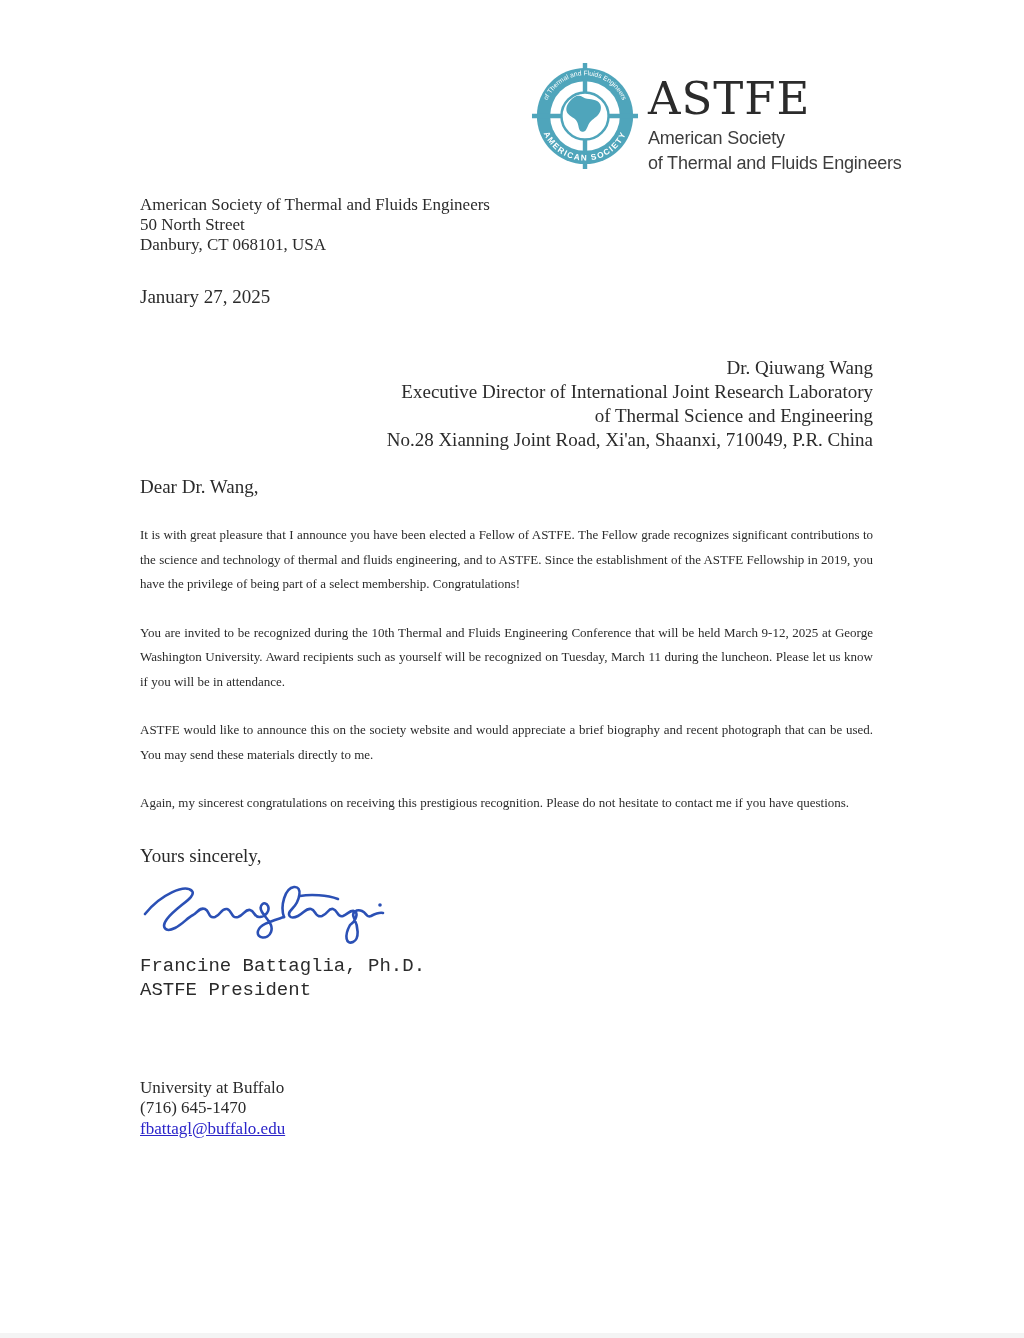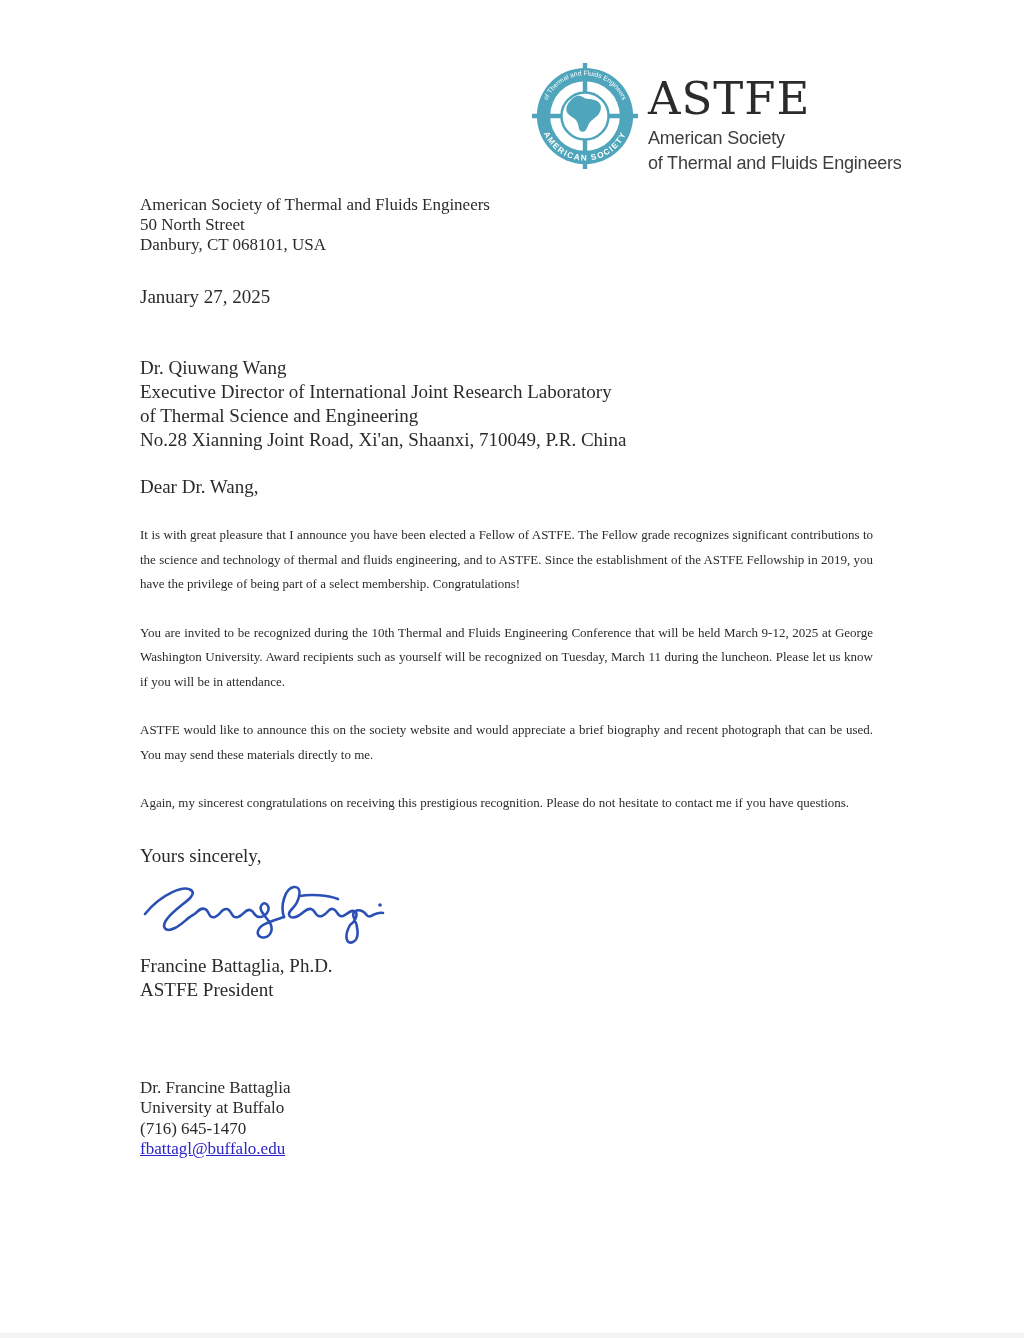--- a/index.html
+++ b/index.html
@@ -57,20 +57,21 @@
   .date-line {
     margin-top: 30px;
     text-align: left;
     font-size: 19px;
     line-height: 24px;
   }
   .recipient {
     margin-top: 47px;
     font-size: 19px;
     line-height: 24px;
+    text-align: right;
   }
   .salutation {
     margin-top: 23px;
     font-size: 19px;
     line-height: 24px;
   }
   .para {
     margin: 24px 0 0 0;
     font-size: 13px;
     line-height: 24.5px;
@@ -83,20 +84,21 @@
   }
   .signature-wrap {
     margin-top: 8px;
     margin-left: -4px;
     height: 76px;
   }
   .signer {
     margin-top: 2px;
     font-size: 19px;
     line-height: 24px;
+    font-family: Liberation Mono, monospace;
   }
   .contact-footer {
     margin-top: 76px;
     font-size: 17px;
     line-height: 20.5px;
   }
   .email-link {
     color: #2a23c9;
     text-decoration: underline;
     cursor: pointer;
@@ -187,21 +189,20 @@
         <circle cx="243" cy="29" r="1.8" fill="#2b50b5"></circle>
       </svg>
     </div>
 
     <div class="signer">
       <div>Francine Battaglia, Ph.D.</div>
       <div>ASTFE President</div>
     </div>
 
     <div class="contact-footer">
-      <div>Dr. Francine Battaglia</div>
       <div>University at Buffalo</div>
       <div>(716) 645-1470</div>
       <div><a class="email-link">fbattagl@buffalo.edu</a></div>
     </div>
 
   </div>
 
   <div class="bottom-strip"></div>
 </div>
 

